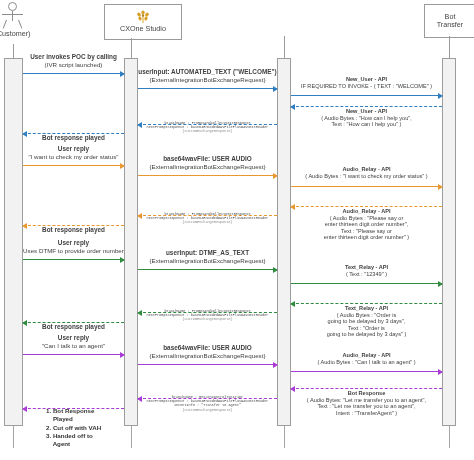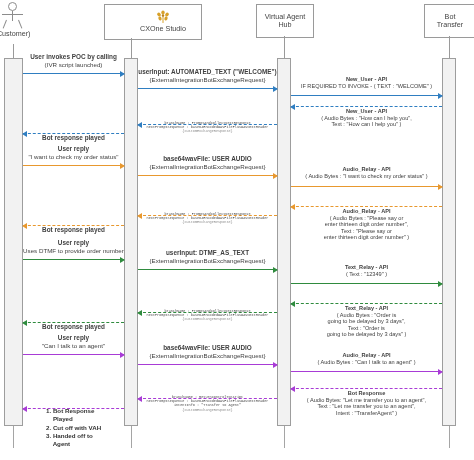--- a/index.html
+++ b/index.html
@@ -64,42 +64,38 @@
   <div class="actor" style="left:0px;top:2px;width:26px;height:40px;">
     <div class="head"></div>
     <div class="vline"></div>
     <div class="arms"></div>
     <div class="legL"></div>
     <div class="legR"></div>
     <div class="alabel">(Customer)</div>
   </div>
   <div class="stem" style="left:13px;top:44px;height:14px;"></div>
 
-  <div class="pbox" style="left:104px;top:4px;width:76px;height:34px;padding-left:20px;">
+  <div class="pbox" style="left:104px;top:4px;width:76px;height:34px;">
     <div class="studio-icon">
       <svg viewBox="0 0 32 28" width="16" height="14" aria-hidden="true">
         <g fill="#d8a12a">
           <ellipse cx="16" cy="5" rx="3.4" ry="4.2"></ellipse>
           <ellipse cx="8" cy="9" rx="3.4" ry="4.2" transform="rotate(-40 8 9)"></ellipse>
           <ellipse cx="24" cy="9" rx="3.4" ry="4.2" transform="rotate(40 24 9)"></ellipse>
           <ellipse cx="10" cy="17" rx="3.2" ry="4.0" transform="rotate(-20 10 17)"></ellipse>
           <ellipse cx="22" cy="17" rx="3.2" ry="4.0" transform="rotate(20 22 17)"></ellipse>
           <rect x="15" y="12" width="2" height="14" rx="1"></rect>
         </g>
         <circle cx="16" cy="11" r="2.4" fill="#b9821b"></circle>
       </svg>
     </div>
     <div class="plabel">CXOne Studio</div>
   </div>
   <div class="stem" style="left:131px;top:38px;height:20px;"></div>
 
-  <div class="pbox" style="left:256px;top:4px;width:56px;height:32px;">
-    <div class="plabel">Virtual Agent</div>
-    <div class="plabel">Hub</div>
-  </div>
   <div class="stem" style="left:284px;top:36px;height:22px;"></div>
 
   <div class="pbox" style="left:424px;top:4px;width:50px;height:32px;">
     <div class="plabel">Bot</div>
     <div class="plabel">Transfer</div>
   </div>
   <div class="stem" style="left:449px;top:36px;height:22px;"></div>
 
   <div class="lifeline" style="left:13px;top:426px;height:22px;"></div>
   <div class="lifeline" style="left:131px;top:426px;height:22px;"></div>

